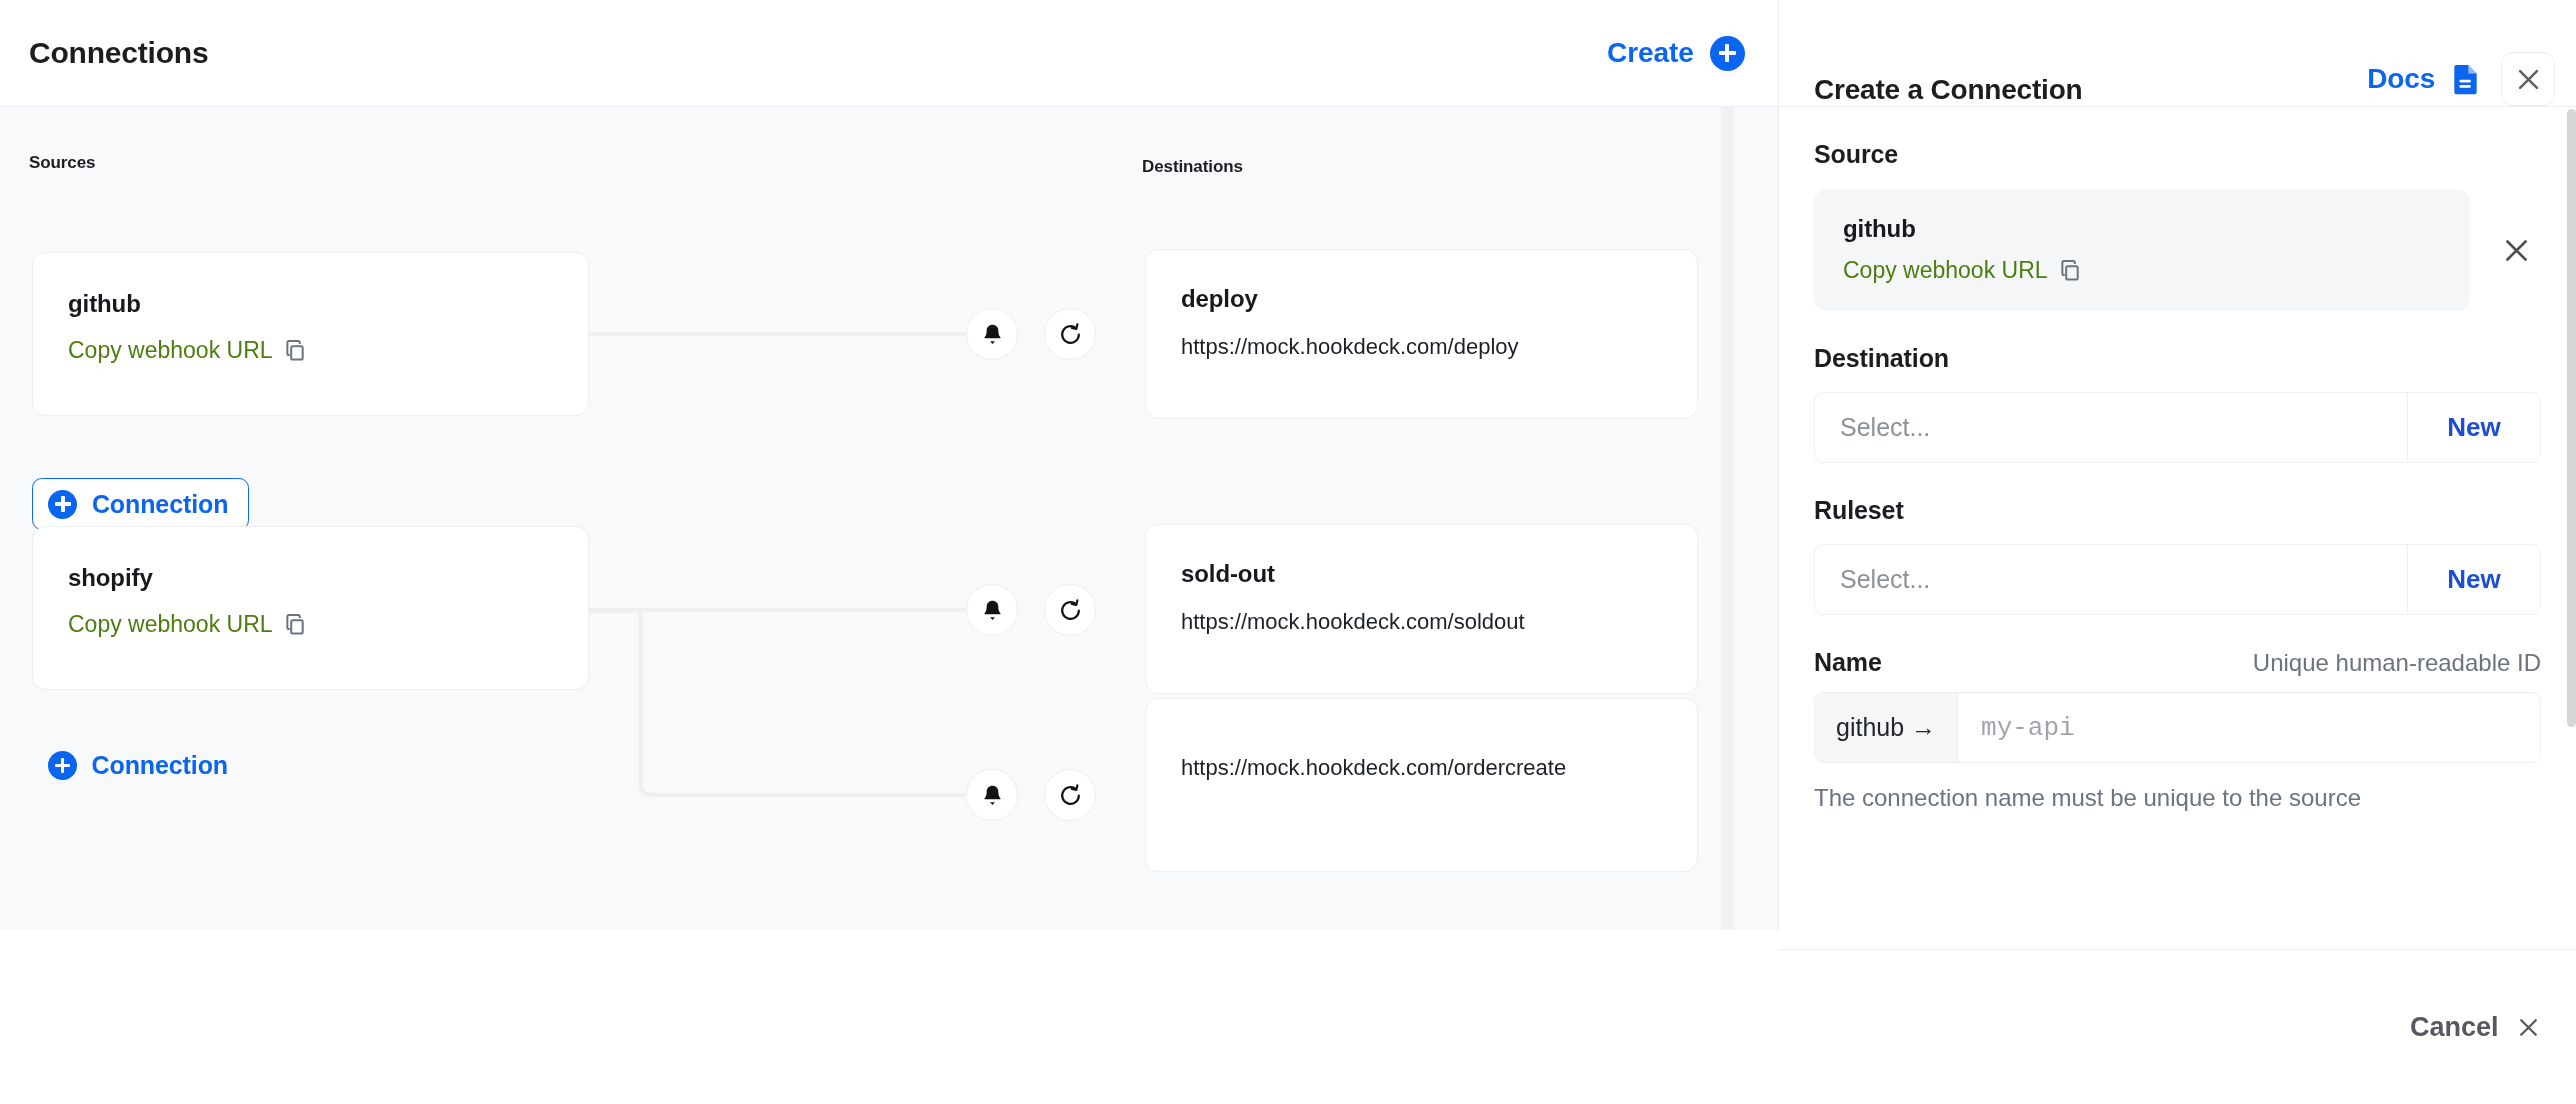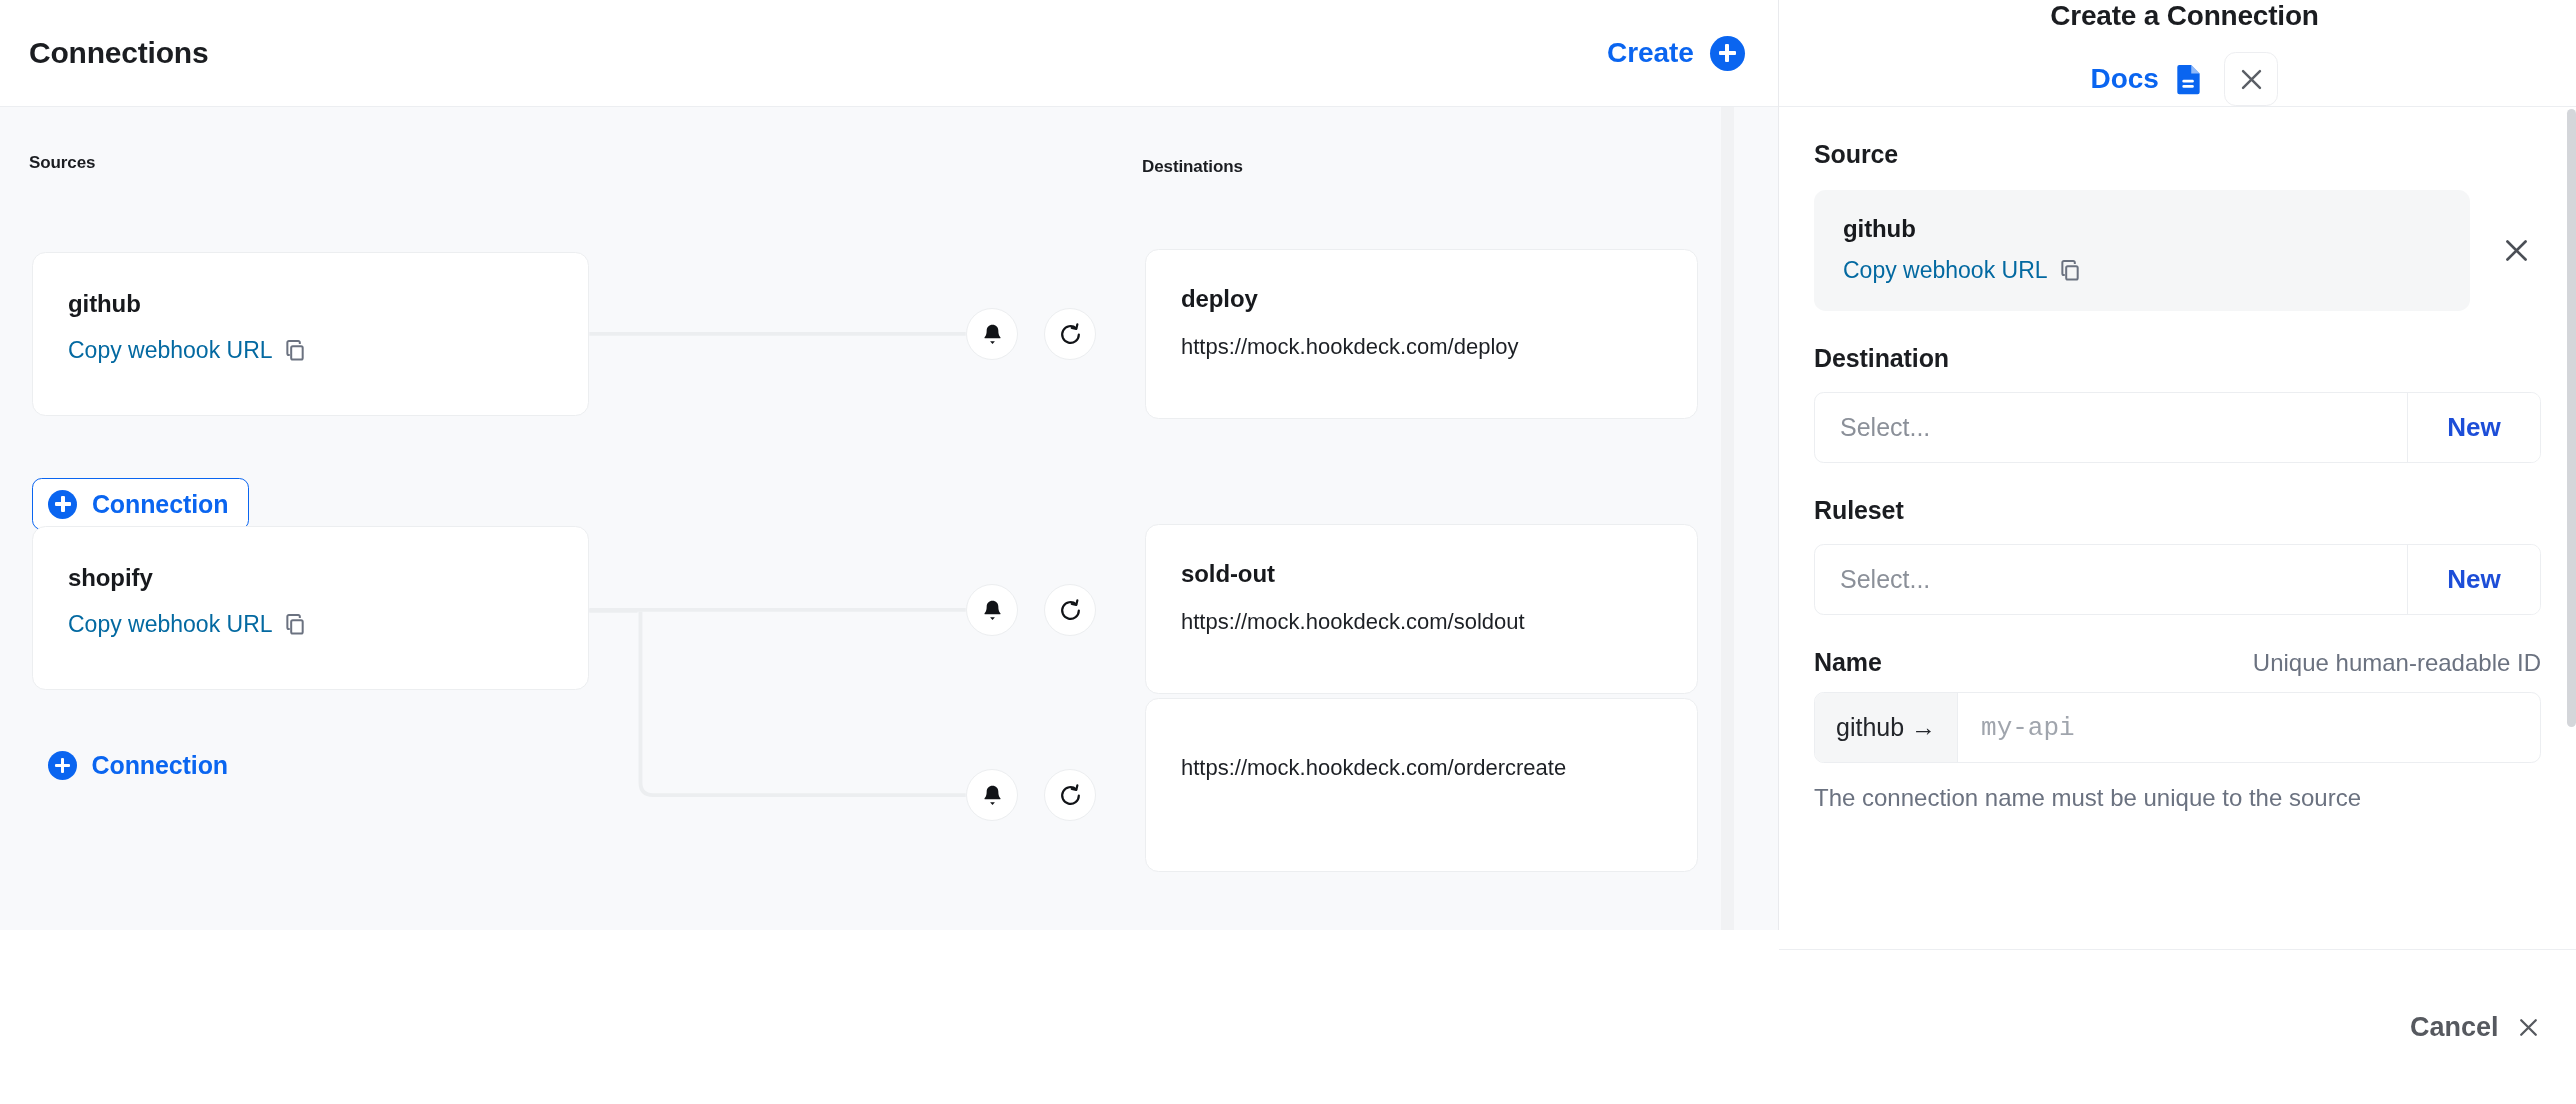--- a/index.html
+++ b/index.html
@@ -107,21 +107,21 @@
     font-size: 24px;
     font-weight: bold;
     color: #17191d;
     letter-spacing: -0.1px;
   }
   .node-sub {
     display: flex;
     align-items: center;
     gap: 11.6px;
     font-size: 23px;
-    color: #0369a1;
+    color: #4d7c0f;
   }
   .node-url {
     font-size: 22px;
     color: #1d2025;
   }
 
   .copy-icon { flex: 0 0 auto; display: block; }
 
   
   .conn-btn {
@@ -184,24 +184,23 @@
     height: 1105px;
     background: #ffffff;
     display: flex;
     flex-direction: column;
   }
   .panel-header {
     height: 107px;
     min-height: 107px;
     border-bottom: 1.9px solid #eceef1;
     display: flex;
-    align-items: center;
+    align-items: flex-end;
     justify-content: space-between;
     padding: 0 21px 0 35px;
-    flex-direction: column;
   }
   .panel-title {
     font-size: 28px;
     font-weight: bold;
     color: #1b1d21;
     letter-spacing: -0.2px;
   }
   .panel-header-right {
     display: flex;
     align-items: center;

